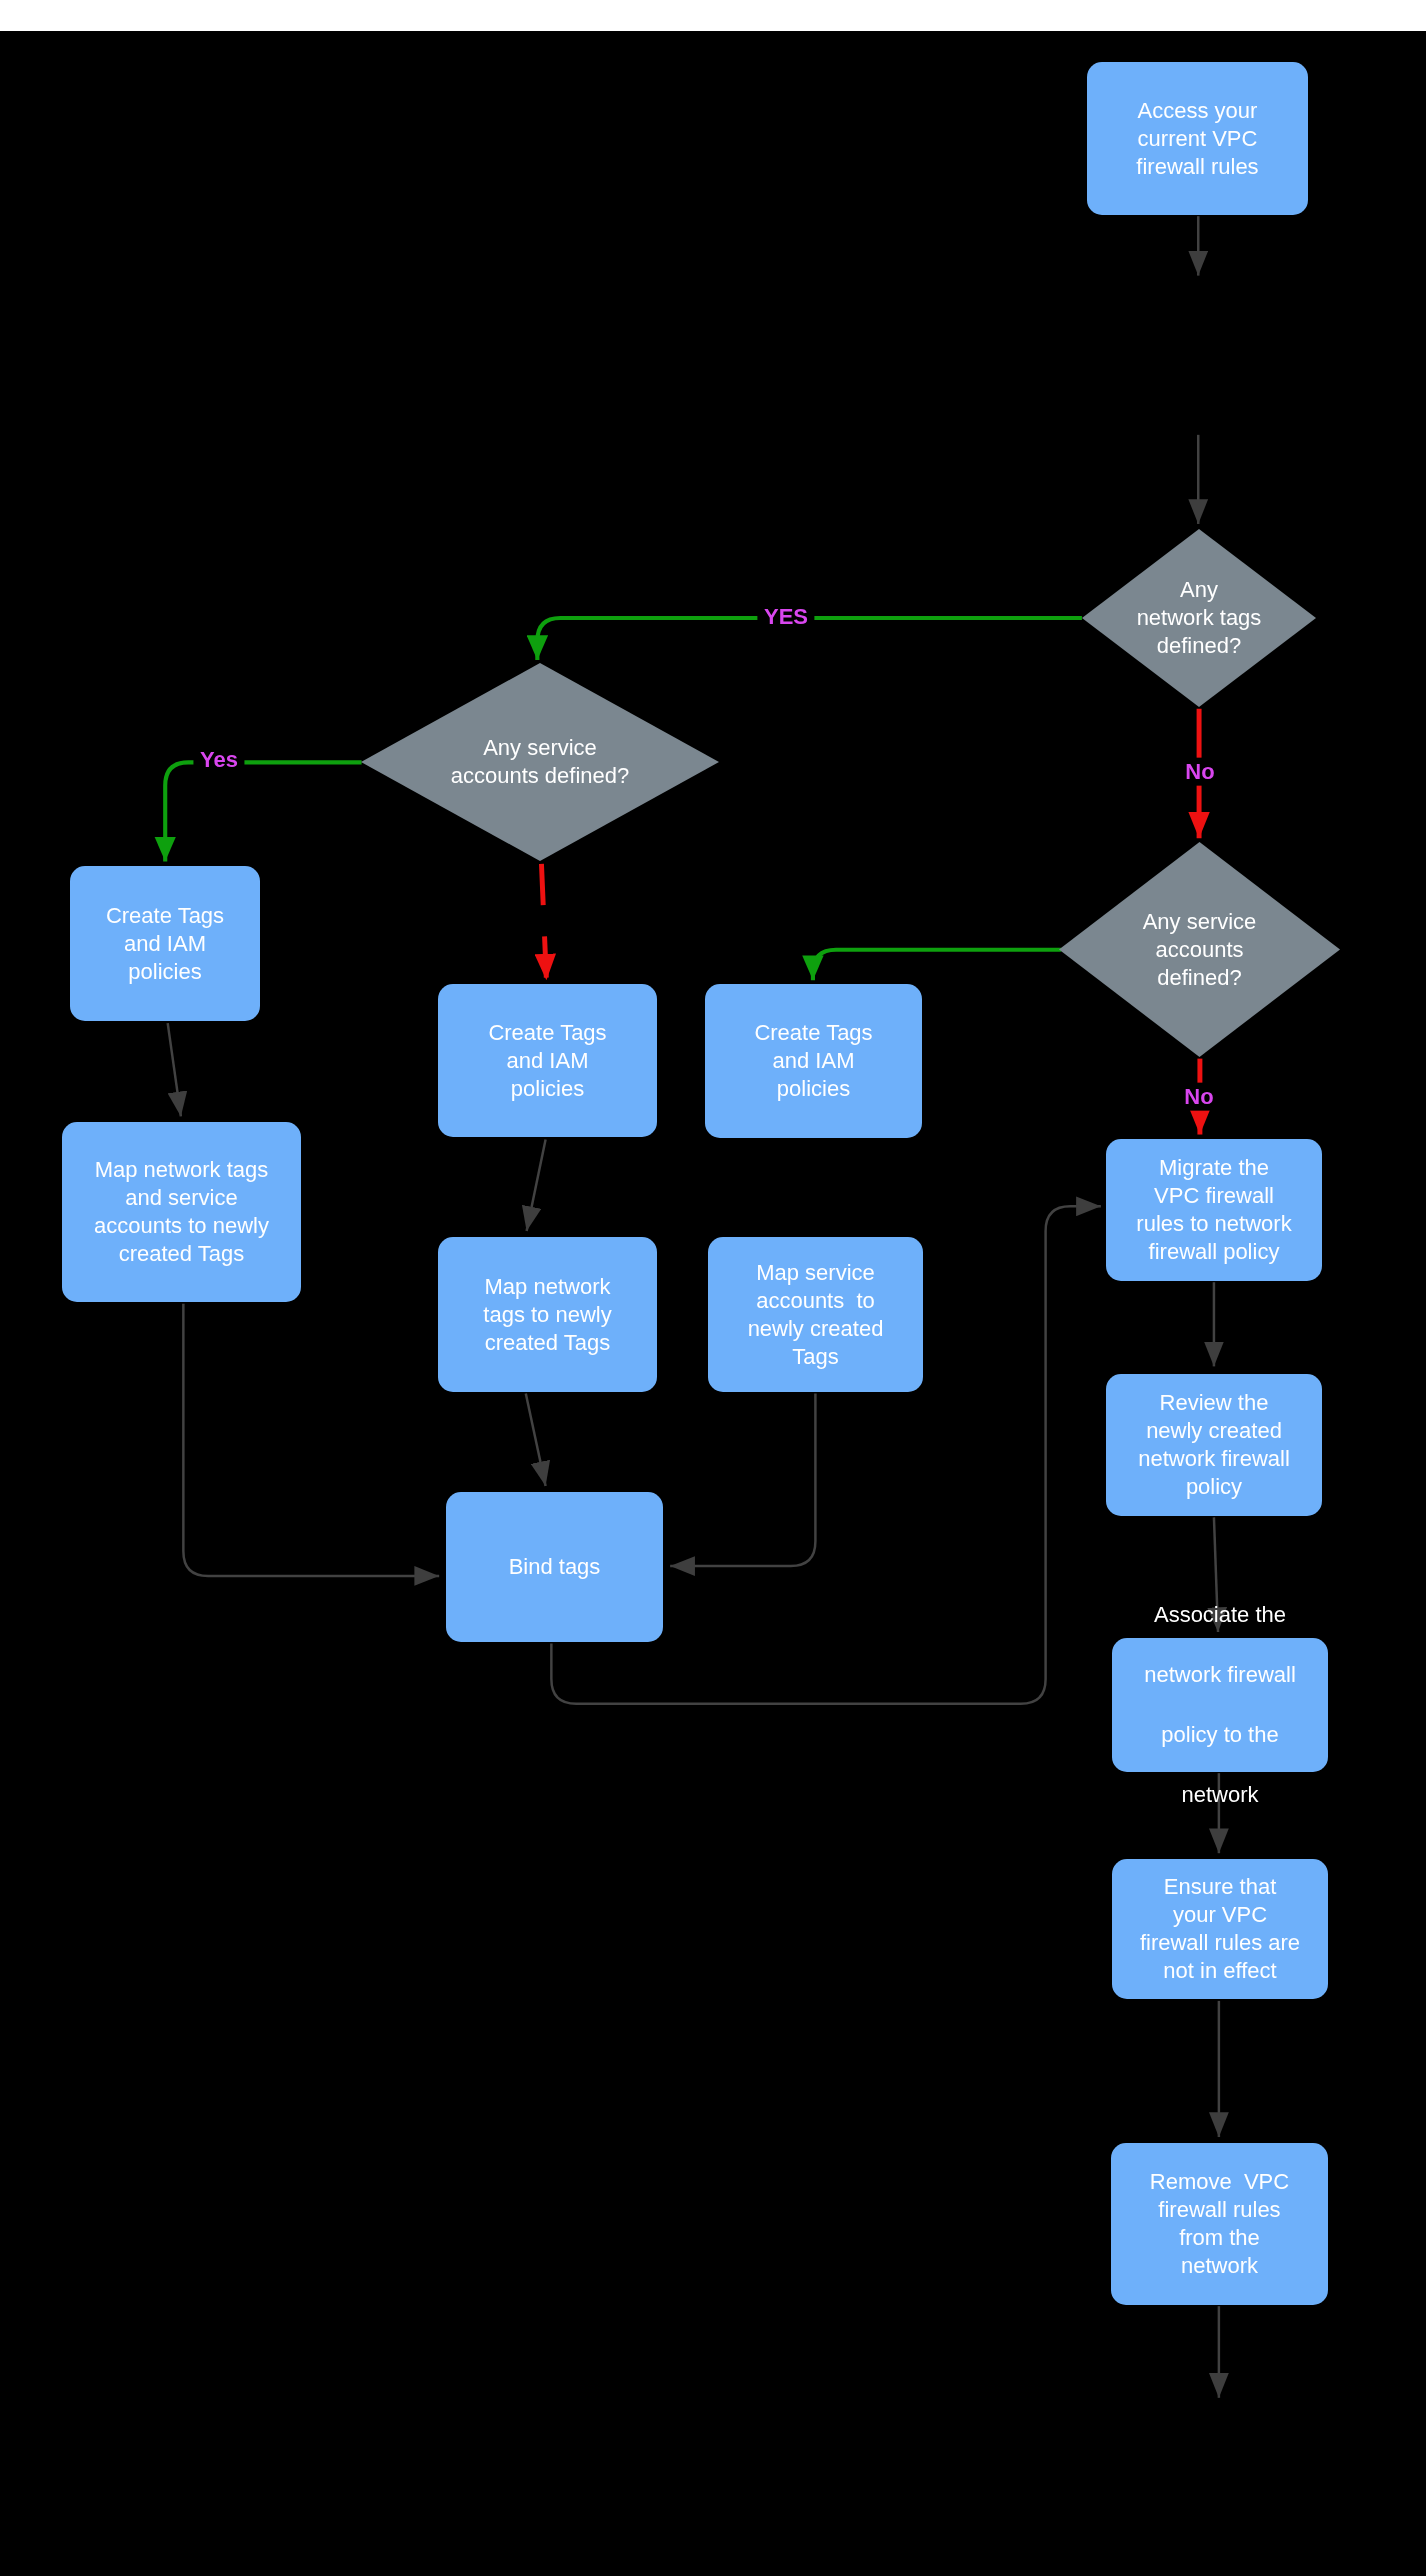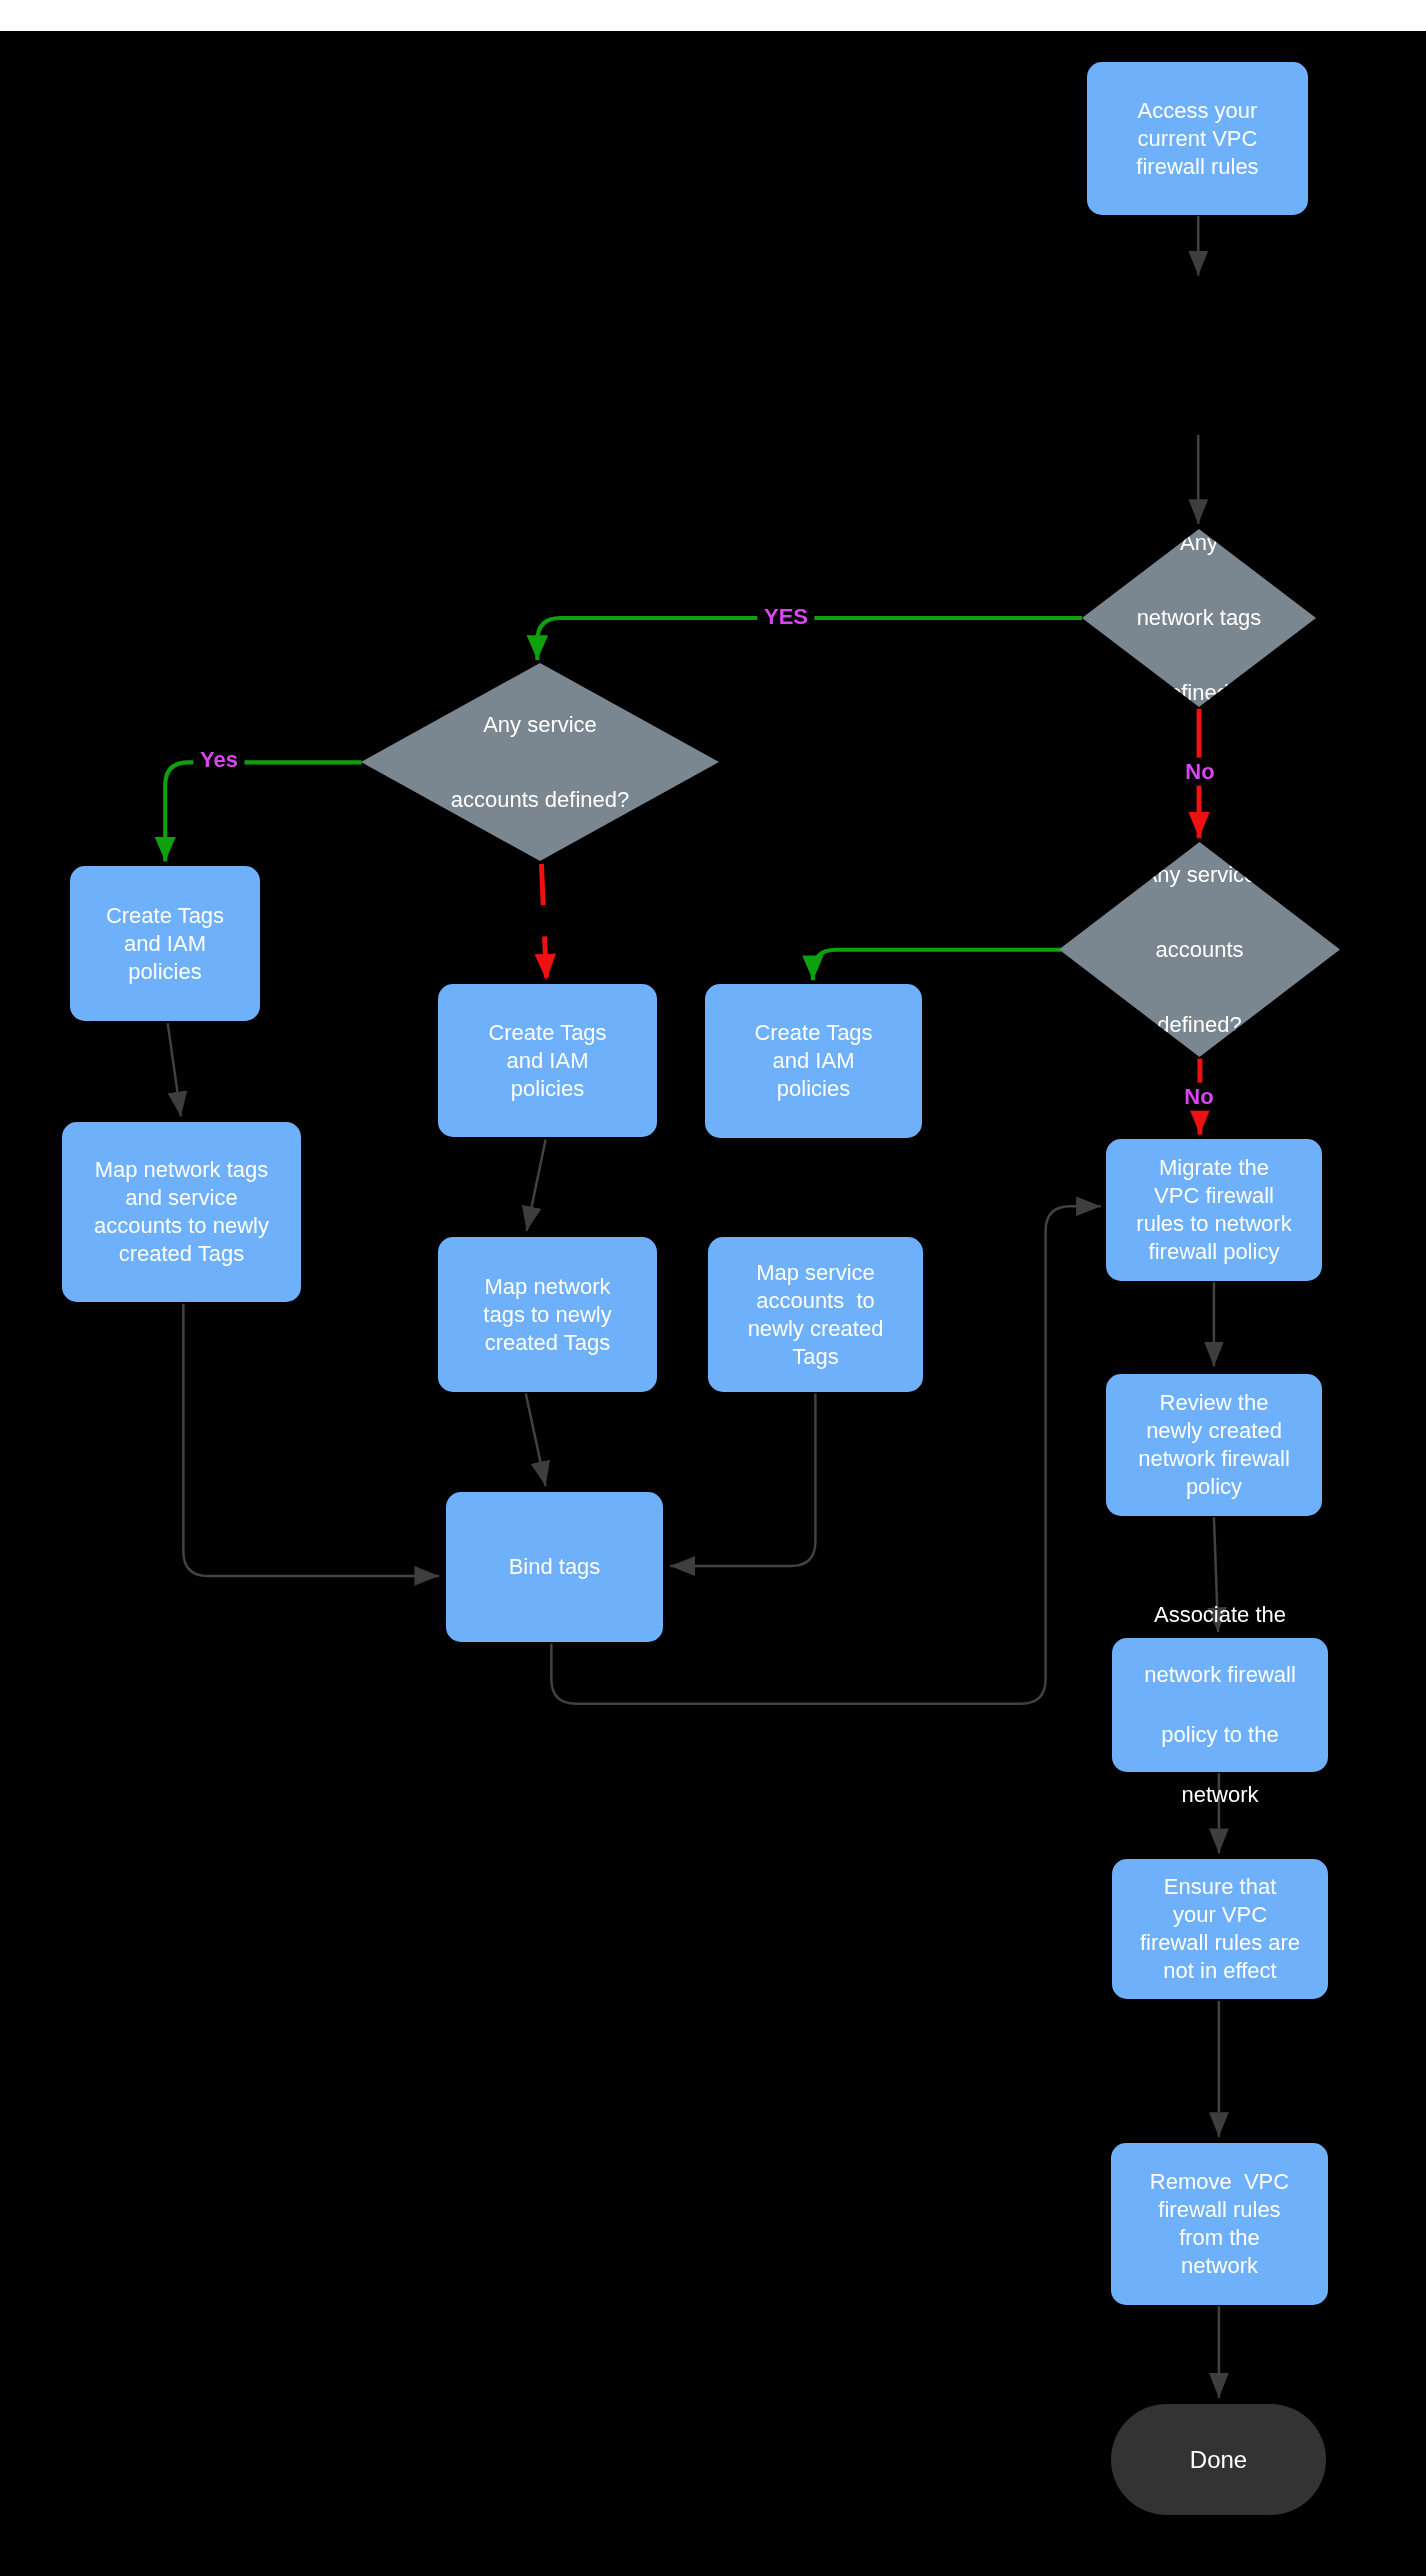--- a/index.html
+++ b/index.html
@@ -4,21 +4,21 @@
 <style>
   html,body{margin:0;padding:0;background:#000;}
   #stage{position:relative;width:1427px;height:2576px;background:#000;overflow:hidden;
          font-family:"Liberation Sans",sans-serif;}
   #topbar{position:absolute;left:0;top:0;width:1427px;height:30.5px;background:#ffffff;}
   #edges{position:absolute;left:0;top:0;}
   .node{position:absolute;display:flex;flex-direction:column;align-items:center;justify-content:center;
         color:#ffffff;font-size:22px;line-height:28px;text-align:center;}
   .node .line{white-space:pre;}
   .box{background:#6EB0FA;border-radius:15px;}
-  .diamond{background:#7B8790;clip-path:polygon(50% 0,100% 50%,50% 100%,0 50%);gap:47px;}
+  .diamond{background:#7B8790;clip-path:polygon(50% 0,100% 50%,50% 100%,0 50%);}
   .terminal{background:#333333;border-radius:58px;font-size:24px;}
   .edge-label{position:absolute;transform:translate(-50%,-52%);background:#000000;color:#d946ef;
               font-weight:bold;font-size:22px;padding:0.8px 6.6px;}
 </style>
 </head>
 <body>
 
 <div id="stage">
   <div id="topbar"></div>
 
@@ -150,22 +150,19 @@
     <span class="line">not in effect</span>
   </div>
 
   <div class="node box" style="left:1111px;top:2143px;width:217px;height:162px;">
     <span class="line">Remove  VPC</span>
     <span class="line">firewall rules</span>
     <span class="line">from the</span>
     <span class="line">network</span>
   </div>
 
-  <div class="node terminal" style="left:1111px;top:2404px;width:215px;height:111px;">
-    <span class="line">Done</span>
-  </div>
 
   <div class="edge-label" style="left:786px;top:617px;">YES</div>
   <div class="edge-label" style="left:219px;top:760px;">Yes</div>
   <div class="edge-label" style="left:1200px;top:772px;">No</div>
   <div class="edge-label" style="left:1199px;top:1097px;">No</div>
 </div>
 
 
 </body></html>

